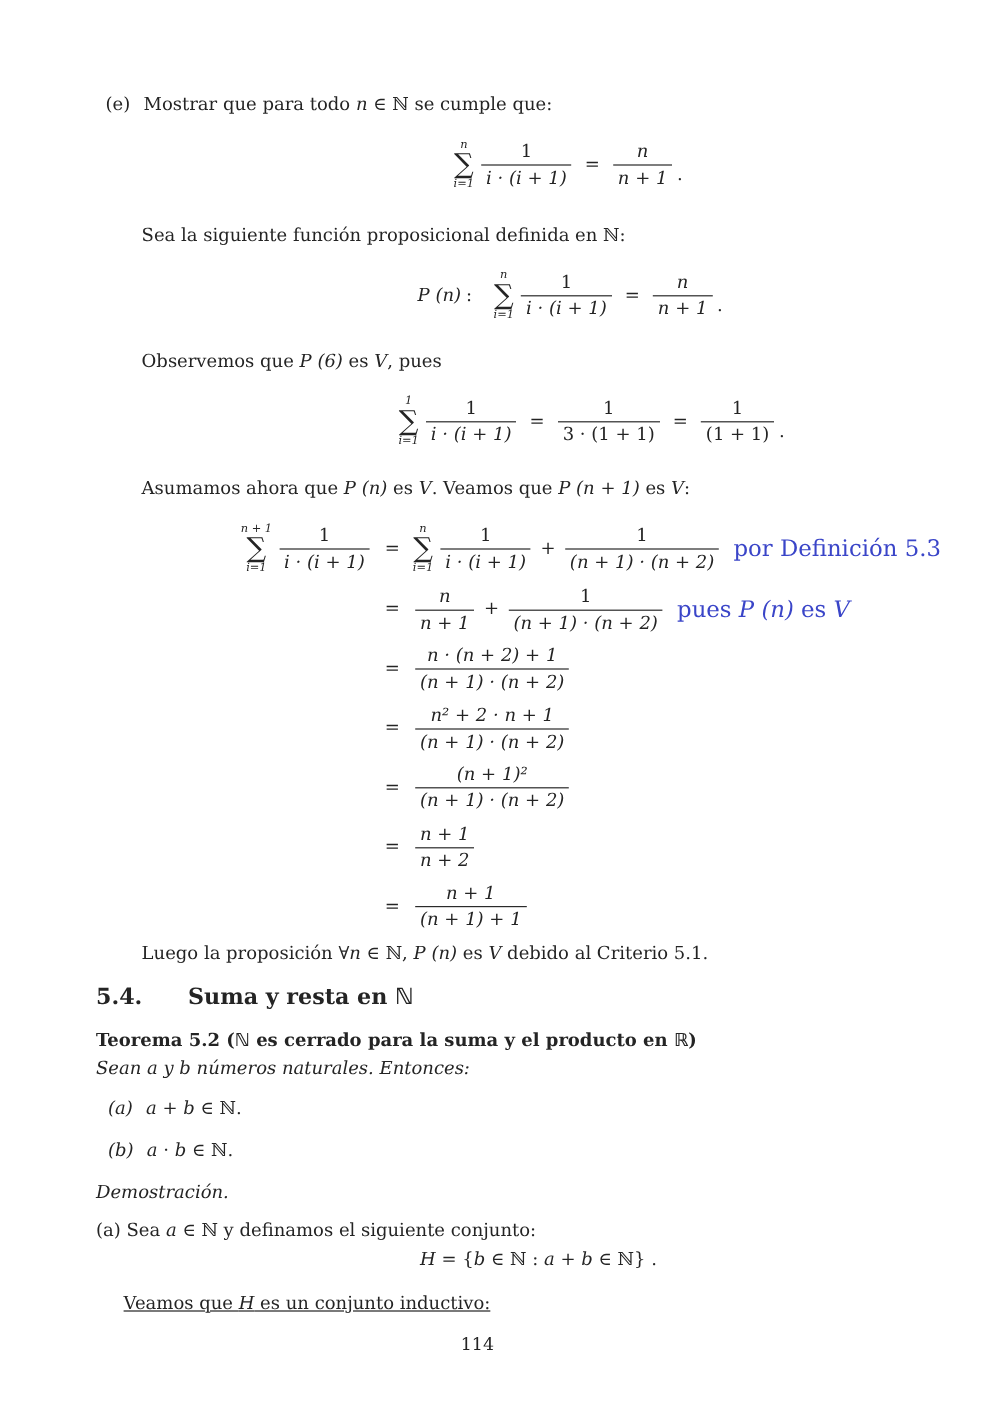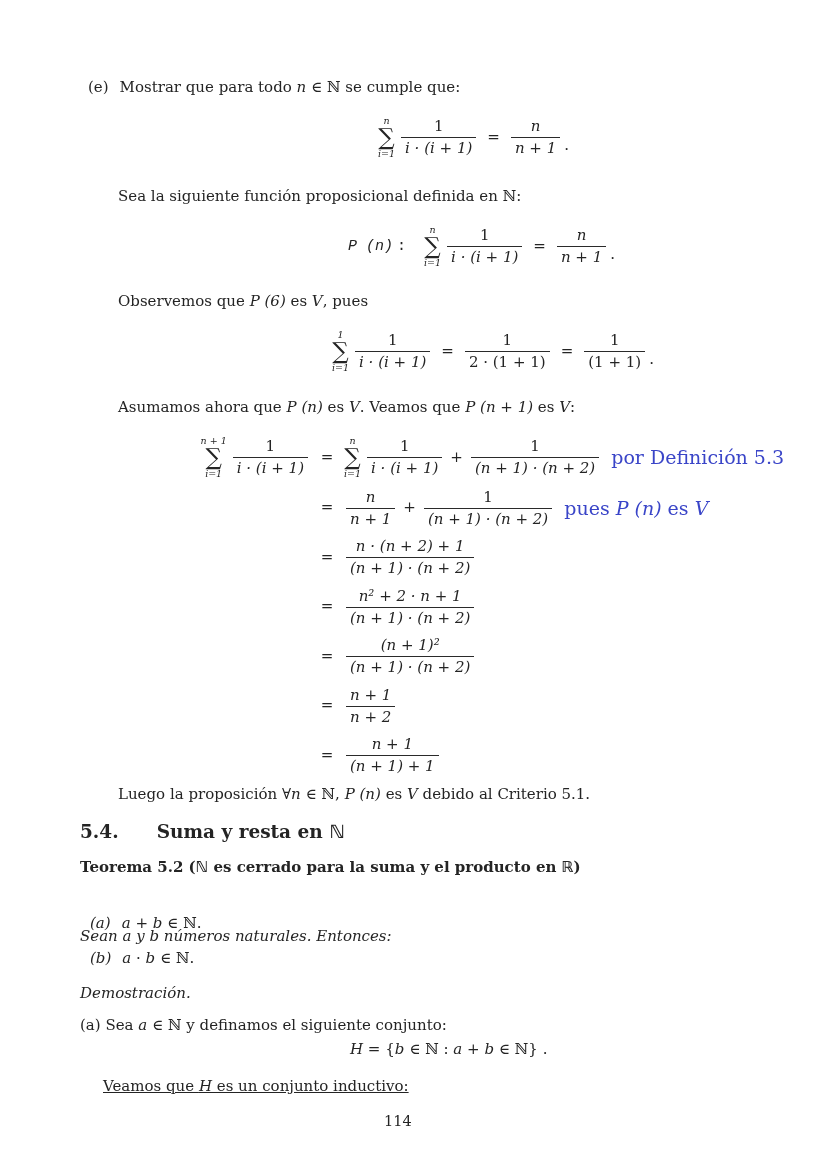--- a/index.html
+++ b/index.html
@@ -72,21 +72,21 @@
       <span class="den mi">n + 1</span>
     </span>
     <span class="period">.</span>
   </div>
 
   <div class="abs" style="left:118px;top:187px;">
     <span class="rm">Sea la siguiente función proposicional definida en ℕ:</span>
   </div>
 
   <div class="abs disp" style="left:348px;top:225px;">
-    <span style="margin-right:18px;font-family:Liberation Mono, monospace;"><span class="mi">P (n)</span><span class="rm colon">:</span></span>
+    <span style="margin-right:18px;"><span class="mi">P (n)</span><span class="rm colon">:</span></span>
     <span class="sum">
       <span class="top">n</span>
       <span class="sig">∑</span>
       <span class="bot">i=1</span>
     </span>
     <span class="frac">
       <span class="num rm">1</span>
       <span class="den mi">i · (i + 1)</span>
     </span>
     <span class="eq rm">=</span>
@@ -107,21 +107,21 @@
       <span class="sig">∑</span>
       <span class="bot">i=1</span>
     </span>
     <span class="frac">
       <span class="num rm">1</span>
       <span class="den mi">i · (i + 1)</span>
     </span>
     <span class="eq rm">=</span>
     <span class="frac">
       <span class="num rm">1</span>
-      <span class="den rm">2 · (1 + 1)</span>
+      <span class="den rm">3 · (1 + 1)</span>
     </span>
     <span class="eq rm">=</span>
     <span class="frac">
       <span class="num rm">1</span>
       <span class="den rm">(1 + 1)</span>
     </span>
     <span class="period">.</span>
   </div>
 
   <div class="abs" style="left:118px;top:398px;">
@@ -225,21 +225,21 @@
     <span class="rm">Luego la proposición ∀</span><span class="mi">n</span><span class="rm"> ∈ ℕ, </span><span class="mi">P (n)</span><span class="rm"> es </span><span class="mi">V</span><span class="rm"> debido al Criterio 5.1.</span>
   </div>
 
   <div class="abs sec-head" style="left:80px;top:820px;">
     <span class="sec-num">5.4.</span><span class="sec-title">Suma y resta en ℕ</span>
   </div>
 
   <div class="abs teo" style="left:80px;top:858px;">
     <span>Teorema 5.2 (ℕ es cerrado para la suma y el producto en ℝ)</span>
   </div>
-  <div class="abs it" style="left:80px;top:927px;text-align:center;">
+  <div class="abs it" style="left:80px;top:881px;text-align:center;">
     <span>Sean a y b números naturales. Entonces:</span>
   </div>
 
   <div class="abs item" style="left:90px;top:914px;">
     <span class="lbl it">(a)</span>
     <span><span class="mi">a</span><span class="rm"> + </span><span class="mi">b</span><span class="rm"> ∈ ℕ.</span></span>
   </div>
   <div class="abs item" style="left:90px;top:949px;">
     <span class="lbl it">(b)</span>
     <span><span class="mi">a</span><span class="rm"> · </span><span class="mi">b</span><span class="rm"> ∈ ℕ.</span></span>

